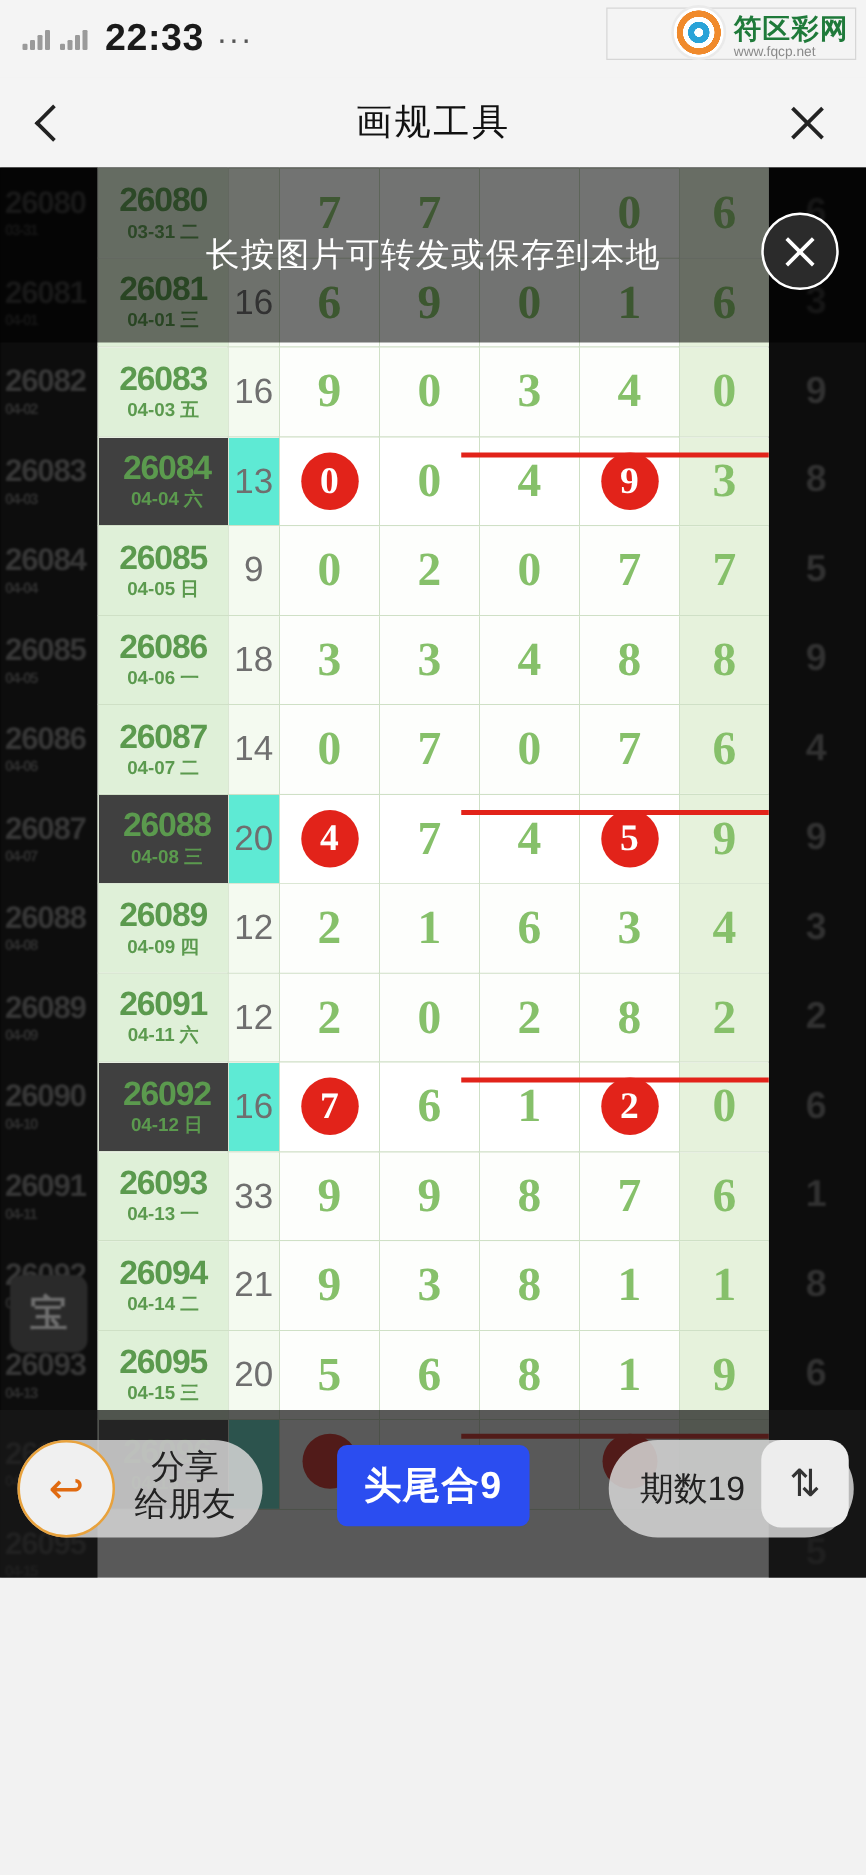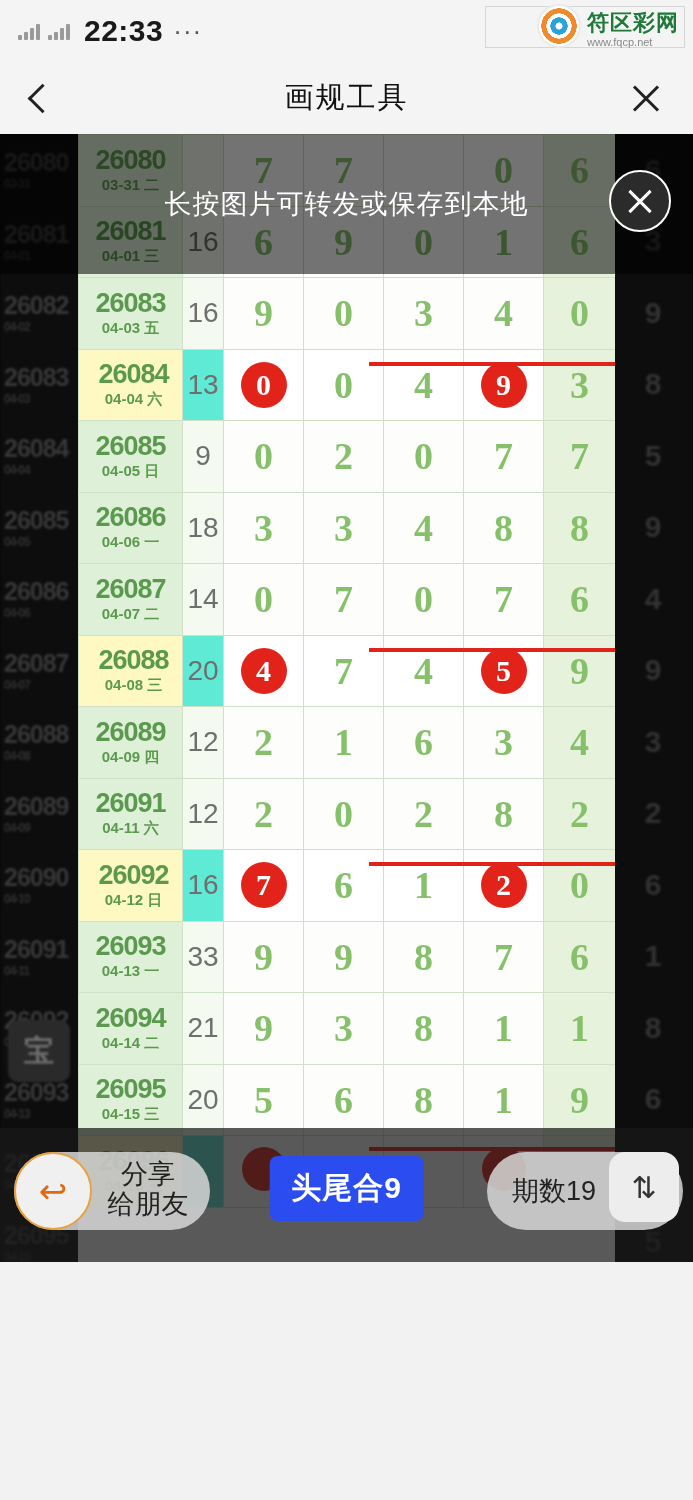--- a/index.html
+++ b/index.html
@@ -248,21 +248,21 @@
   
   .conn {
     position: absolute;
     left: 145px;
     width: 330px;
     height: 4px;
     background: #e2231a;
     z-index: 2;
   }
   tr.marked td { background: #ffffff; }
-  tr.marked .c-issue { background: #fef9c3; padding-left: 10px; }
+  tr.marked .c-issue { background: #404040; padding-left: 10px; }
   tr.marked .c-sum { background: #5eead4; }
   tr.marked .c-last { background: #e6f2dc; }
 
   
   .hint {
     position: absolute;
     left: 0; right: 0; top: 0;
     height: 140px;
     background: rgba(0,0,0,.55);
     display: flex;

